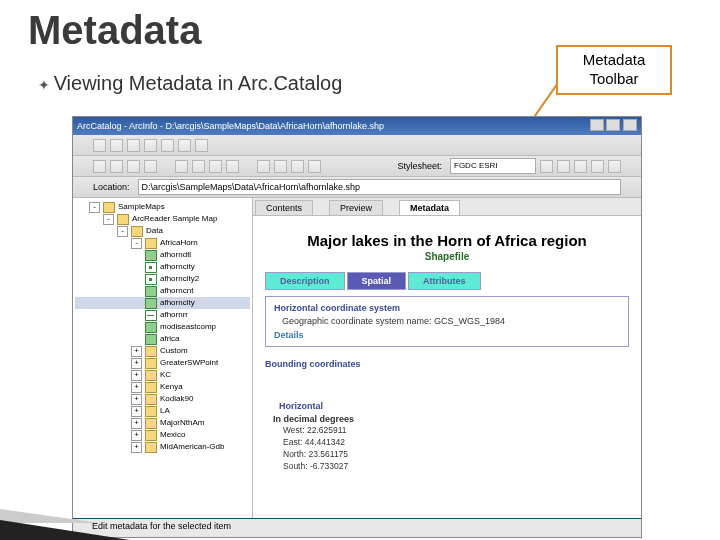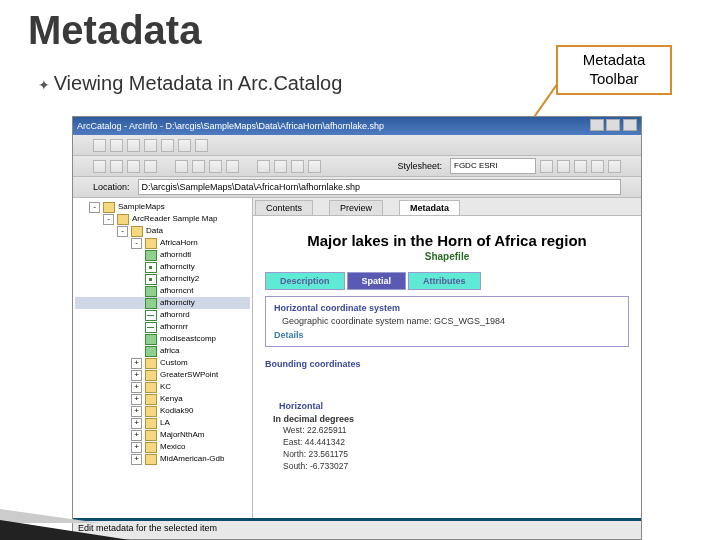--- a/index.html
+++ b/index.html
@@ -211,22 +211,22 @@
     color: #3a4a9a;
     font-weight: bold;
     margin-bottom: 3px;
   }
   .stxt { color: #333; margin-left: 8px; }
   .details-link { color: #3a7aaa; font-weight: bold; margin-top: 4px; font-size: 9px; }
   .svl { margin-left: 18px; color: #333; font-size: 8.5px; line-height: 12px; }
 
   .statusbar {
     background: #e8e8e8;
-    border-top: 3px solid #0c4a6e;
-    padding: 2px 5px;
+    border-top: 1px solid #0c4a6e;
+    padding: 2px 19px;
     font-size: 9px;
     min-height: 14px;
   }
 
   
   .accent {
     position: absolute;
     left: 0;
     bottom: 0;
     width: 0; height: 0;
@@ -339,24 +339,20 @@
           <span class="pt-ic"></span>
           <span>afhorncity2</span>
         </div>
       <div class="tree-item ind4" style="padding-left:70px">
           <span class="poly"></span>
           <span>afhorncnt</span>
         </div>
       <div class="tree-item ind4" style="padding-left:70px; background:#d0d8e8;">
           <span class="poly"></span>
           <span>afhorncity</span>
-        </div>
-      <div class="tree-item ind4" style="padding-left:70px">
-          <span class="line-ic"></span>
-          <span>afhornrd</span>
         </div>
       <div class="tree-item ind4" style="padding-left:70px">
           <span class="line-ic"></span>
           <span>afhornrr</span>
         </div>
       <div class="tree-item ind4" style="padding-left:70px">
           <span class="poly"></span>
           <span>modiseastcomp</span>
         </div>
       <div class="tree-item ind4" style="padding-left:70px">

